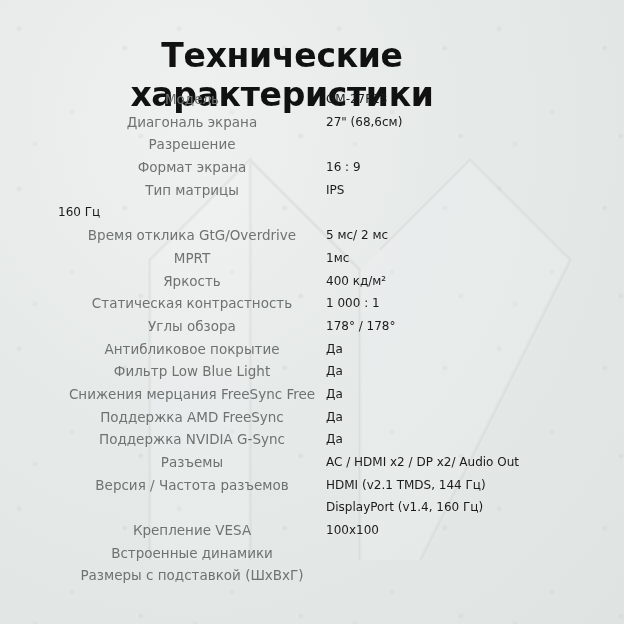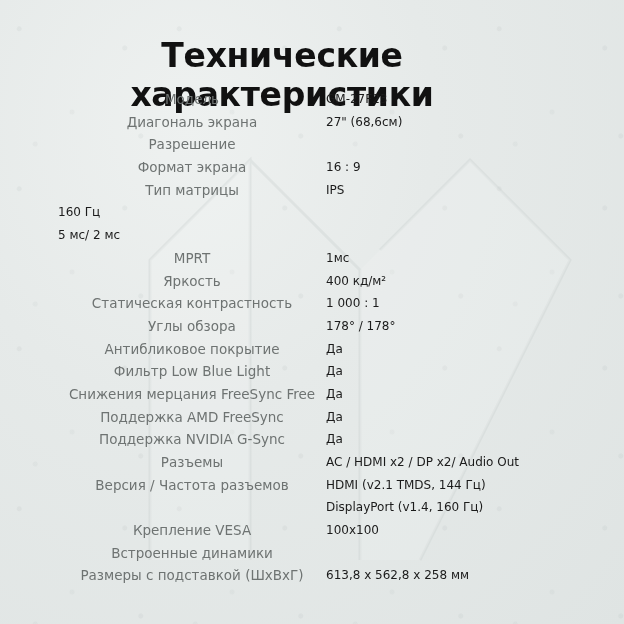--- a/index.html
+++ b/index.html
@@ -68,20 +68,21 @@
       <span class="value">16 : 9</span>
     </div>
   <div class="row">
       <span class="label">Тип матрицы</span>
       <span class="value">IPS</span>
     </div>
   <div class="row">
       <span class="value">160 Гц</span>
     </div>
   <div class="row">
+      <span class="label">Время отклика GtG/Overdrive</span>
       <span class="value">5 мс/ 2 мс</span>
     </div>
   <div class="row">
       <span class="label">MPRT</span>
       <span class="value">1мс</span>
     </div>
   <div class="row">
       <span class="label">Яркость</span>
       <span class="value">400 кд/м²</span>
     </div>
@@ -127,15 +128,14 @@
     </div>
   <div class="row">
       <span class="label">Крепление VESA</span>
       <span class="value">100x100</span>
     </div>
   <div class="row">
       <span class="label">Встроенные динамики</span>
     </div>
   <div class="row">
       <span class="label">Размеры с подставкой (ШxВxГ)</span>
-      <span class="value">613,8 x 562,8 x 258 мм</span>
     </div>
 </div>
 
 </body></html>

